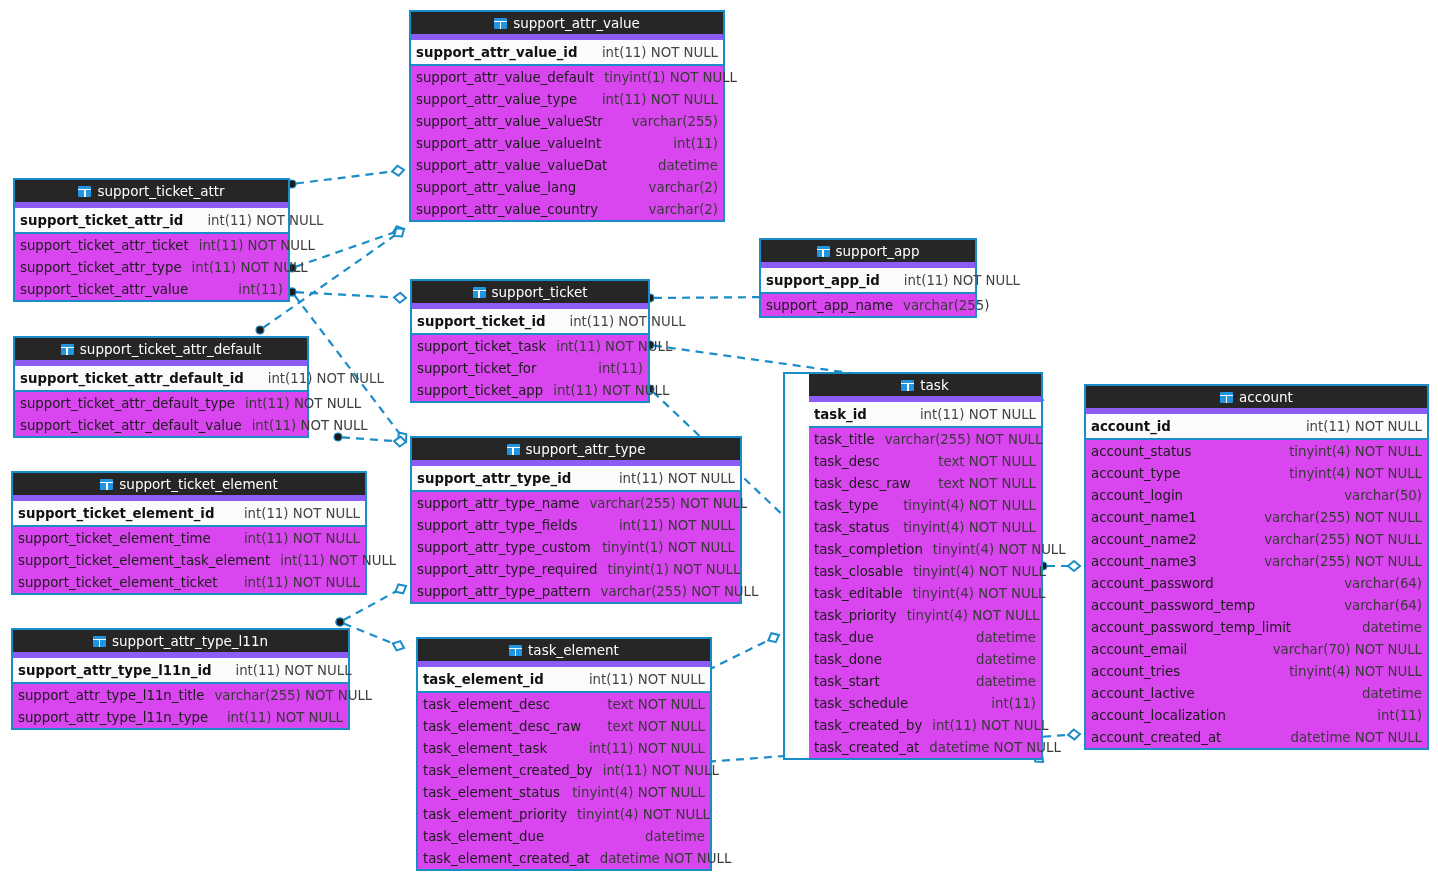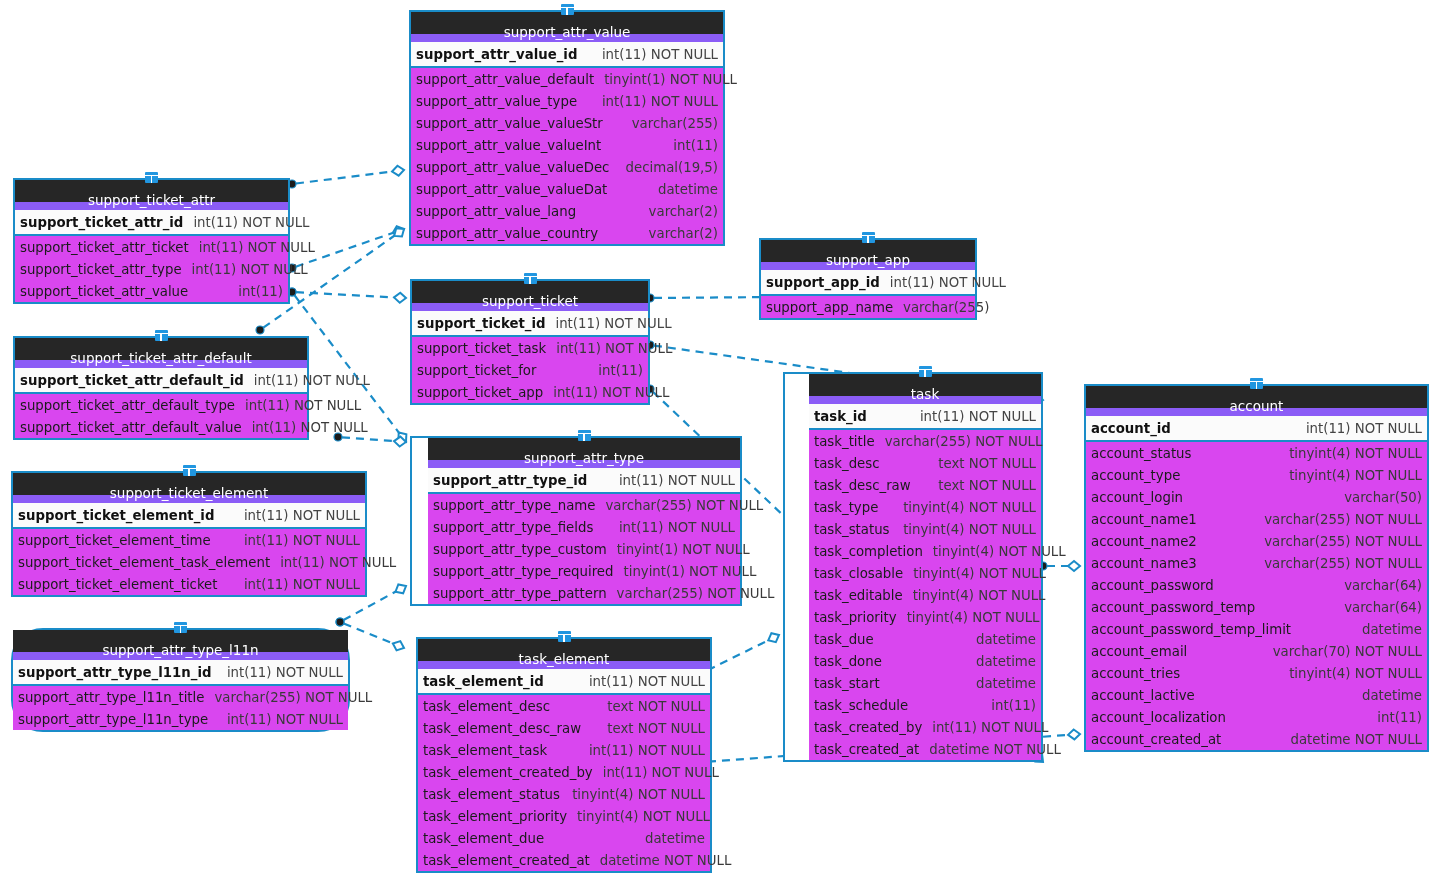--- a/index.html
+++ b/index.html
@@ -25,22 +25,21 @@
     color:#ffffff;
     height:22px;
     line-height:22px;
     text-align:center;
     font-size:13.5px;
     white-space:nowrap;
     display:flex;
     align-items:center;
     justify-content:center;
     gap:6px;
-    border-bottom:8px solid #8b5cf6;
-    flex-direction:column;
+    border-bottom:6px solid #8b5cf6;
   }
   .tbl-icon{
     display:inline-block;
     width:13px;height:11px;
     position:relative;
     background:#2196e0;
     border-radius:1px;
     flex:0 0 auto;
   }
   .tbl-icon::before{
@@ -50,21 +49,21 @@
     content:"";position:absolute;left:5.7px;top:4.5px;width:1.6px;height:6.5px;background:#ffffff;
   }
   .t-pk{
     display:flex;justify-content:space-between;align-items:center;
     background:#fbfbfb;
     font-size:13.3px;
     height:24px;
     padding:0 5px;
     border-bottom:2px solid #1a8cc8;
     white-space:nowrap;
-    gap:10px;
+    gap:24px;
   }
   .t-pk .fname{font-weight:bold;color:#111;}
   .t-pk .ftype{color:#444;}
   .t-body{background:#d946ef;}
   .t-row{
     display:flex;justify-content:space-between;align-items:center;
     font-size:13.3px;
     height:22px;
     padding:0 5px;
     white-space:nowrap;
@@ -169,24 +168,20 @@
         </div>
         <div class="t-row">
           <span class="fname">support_attr_value_valueStr</span>
           <span class="ftype">varchar(255)</span>
         </div>
         <div class="t-row">
           <span class="fname">support_attr_value_valueInt</span>
           <span class="ftype">int(11)</span>
         </div>
         <div class="t-row">
-          <span class="fname">support_attr_value_valueDec</span>
-          <span class="ftype">decimal(19,5)</span>
-        </div>
-        <div class="t-row">
           <span class="fname">support_attr_value_valueDat</span>
           <span class="ftype">datetime</span>
         </div>
         <div class="t-row">
           <span class="fname">support_attr_value_lang</span>
           <span class="ftype">varchar(2)</span>
         </div>
         <div class="t-row">
           <span class="fname">support_attr_value_country</span>
           <span class="ftype">varchar(2)</span>
@@ -410,21 +405,21 @@
         <div class="t-row">
           <span class="fname">account_localization</span>
           <span class="ftype">int(11)</span>
         </div>
         <div class="t-row">
           <span class="fname">account_created_at</span>
           <span class="ftype">datetime NOT NULL</span>
         </div>
       </div>
     </div>
-    <div class="table" style="left: 410px; top: 436px; width: 332px; padding-left: 16px;">
+    <div class="table" style="left: 410px; top: 436px; width: 332px;">
       <div class="t-head">
         <span class="tbl-icon"></span>
         <span>support_attr_type</span>
       </div>
       <div class="t-pk">
         <span class="fname">support_attr_type_id</span>
         <span class="ftype">int(11) NOT NULL</span>
       </div>
       <div class="t-body">
         <div class="t-row">
@@ -466,21 +461,21 @@
         <div class="t-row">
           <span class="fname">support_ticket_element_task_element</span>
           <span class="ftype">int(11) NOT NULL</span>
         </div>
         <div class="t-row">
           <span class="fname">support_ticket_element_ticket</span>
           <span class="ftype">int(11) NOT NULL</span>
         </div>
       </div>
     </div>
-    <div class="table" style="left: 11px; top: 628px; width: 339px; border-radius: 32px;">
+    <div class="table" style="left: 11px; top: 628px; width: 339px;">
       <div class="t-head">
         <span class="tbl-icon"></span>
         <span>support_attr_type_l11n</span>
       </div>
       <div class="t-pk">
         <span class="fname">support_attr_type_l11n_id</span>
         <span class="ftype">int(11) NOT NULL</span>
       </div>
       <div class="t-body">
         <div class="t-row">

